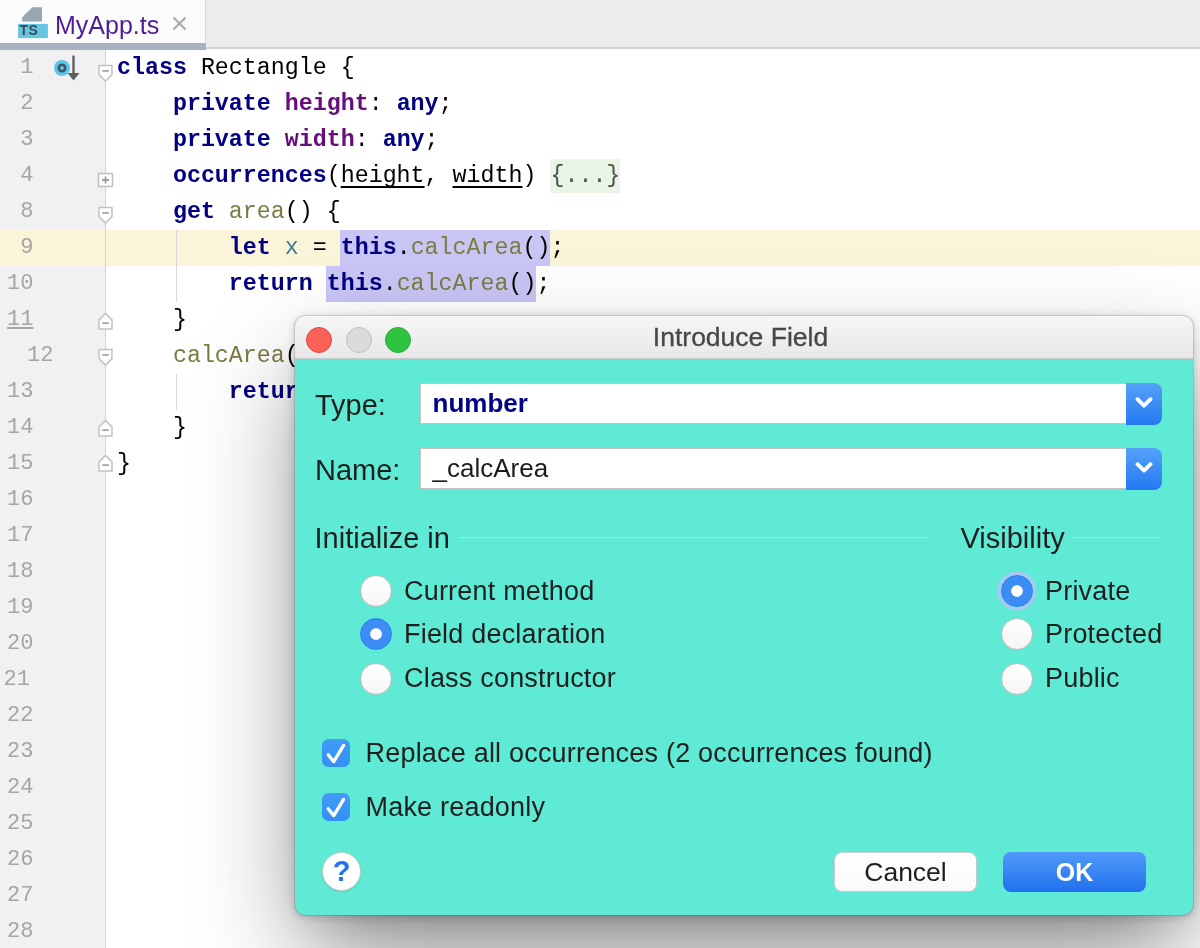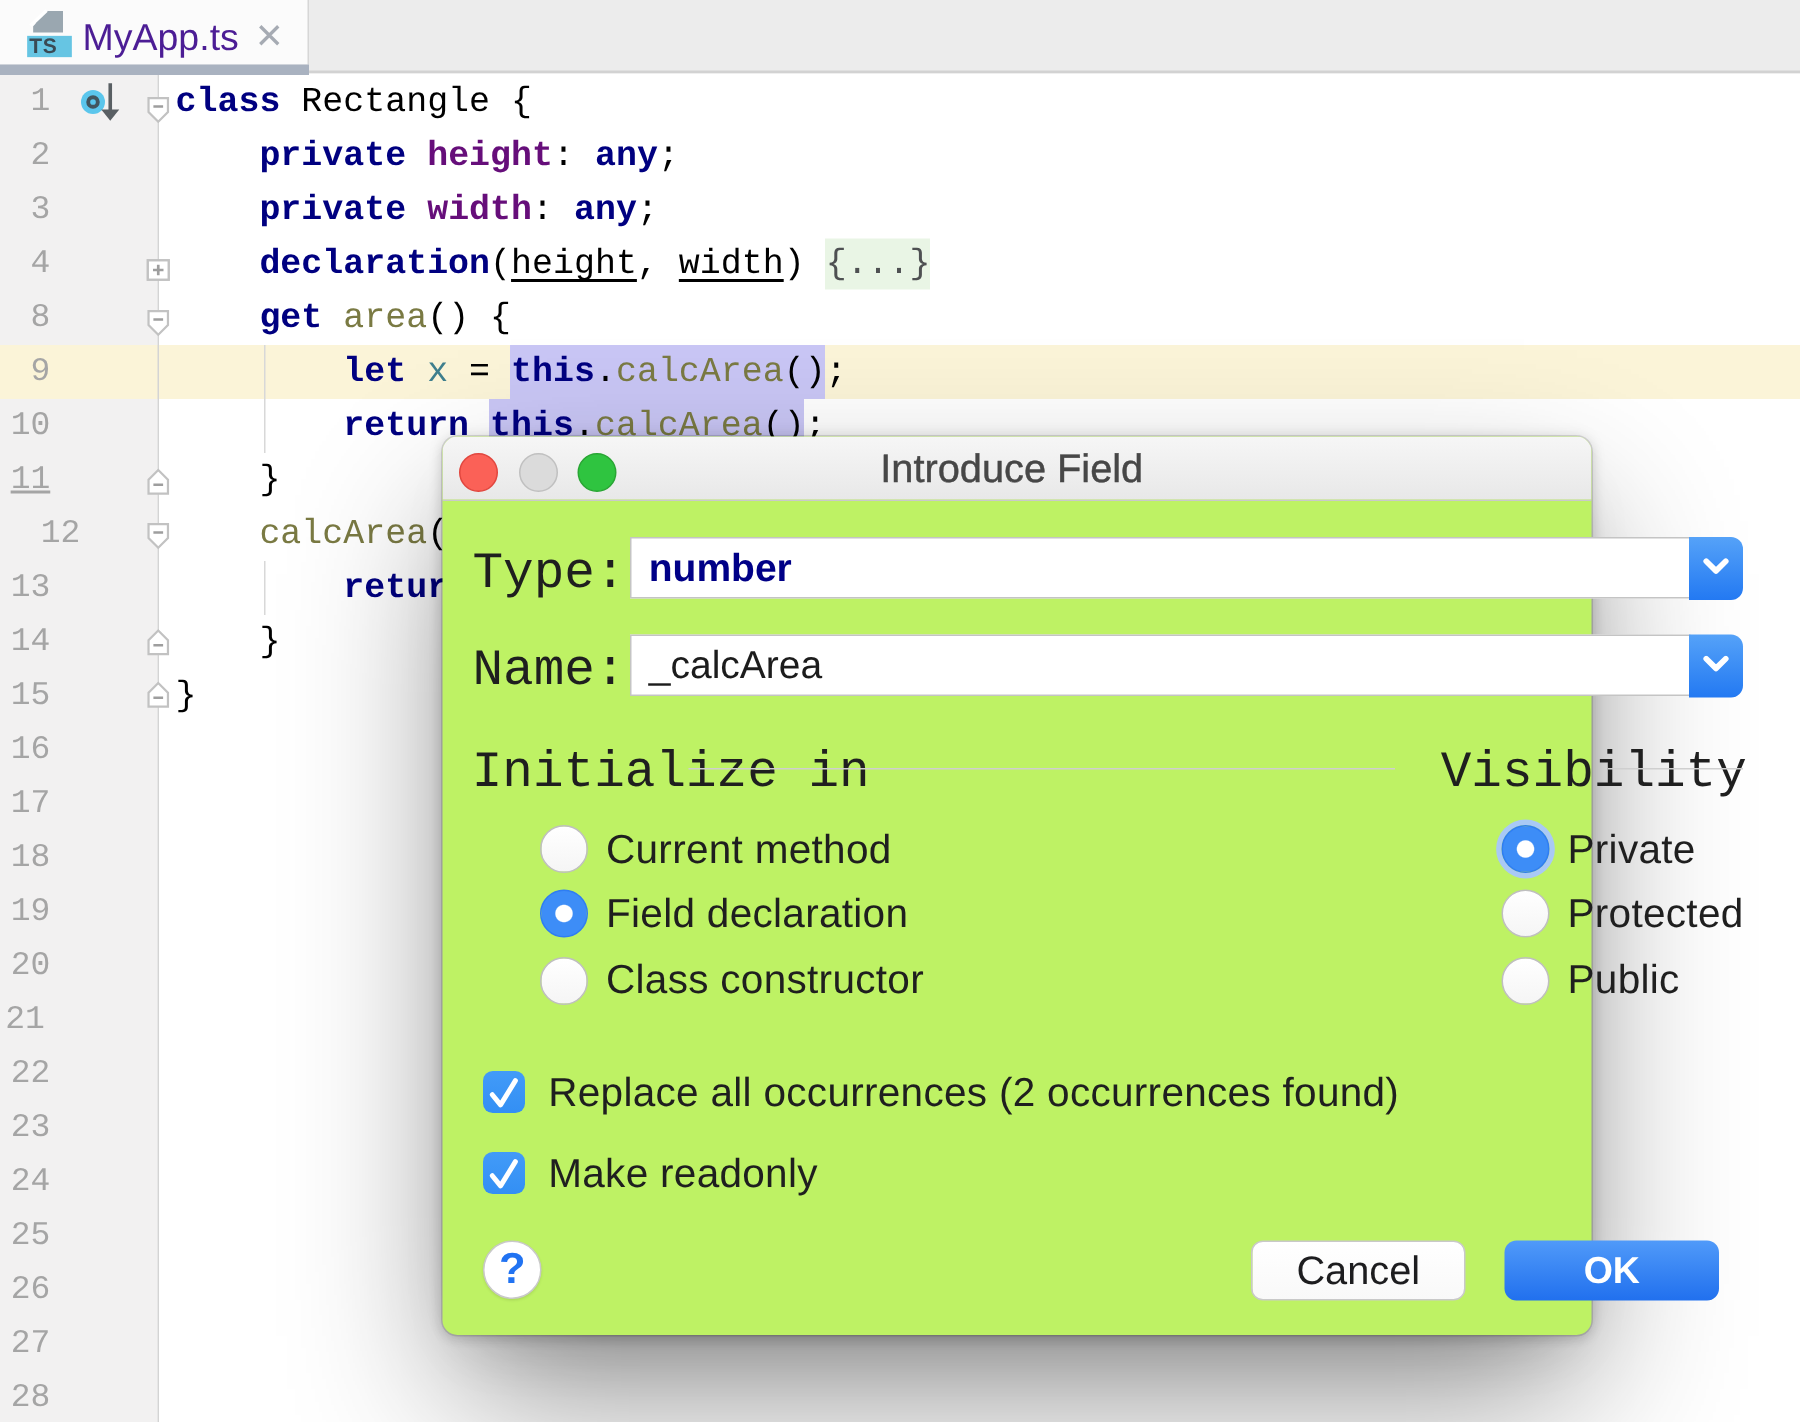--- a/index.html
+++ b/index.html
@@ -24,28 +24,28 @@
            font-size:23.3px;line-height:36px;color:#000;}
   .k{color:#000080;font-weight:bold;}
   .f{color:#660e7a;font-weight:bold;}
   .m{color:#7a7a43;}
   .v{color:#3f7f8e;}
   .p{text-decoration:underline;text-decoration-thickness:2px;text-underline-offset:4px;text-decoration-skip-ink:none;}
   .fold{background:#e9f5e5;color:#4e5052;padding:4.3px 0;}
   .occ{position:absolute;background:#c9c6f5;height:36px;}
   .guide{position:absolute;width:1px;background:#d8d8d8;}
   
-  #dlg{left:294.5px;top:291px;width:766px;height:599px;background:#bef264;border-radius:10px;
+  #dlg{left:294.5px;top:316px;width:898px;height:599px;background:#5eead4;border-radius:10px;
        box-shadow:0 0 0 1px rgba(0,0,0,0.12), 0 0 10px rgba(0,0,0,0.10), 0 3px 8px rgba(0,0,0,0.10), 0 18px 40px -16px rgba(0,0,0,0.14), 0 46px 100px -10px rgba(0,0,0,0.46);}
   #titlebar{left:0;top:0;width:100%;height:43px;border-radius:10px 10px 0 0;
             background:linear-gradient(#f6f6f6,#e8e8e8);border-bottom:1.5px solid #c9c9c9;box-sizing:border-box;}
   .light{position:absolute;width:24px;height:24px;border-radius:50%;top:11.4px;}
   #title{left:0;top:0;width:100%;height:43px;line-height:43px;text-align:center;
          font-size:26.5px;color:#474747;-webkit-text-stroke:0.3px #474747;text-indent:-6px;}
-  .dlabel{position:absolute;font-size:34px;color:#1f1f1f;font-family:Liberation Mono, monospace;}
+  .dlabel{position:absolute;font-size:29px;color:#1f1f1f;}
   .field{position:absolute;left:125px;width:707px;height:41px;background:#fff;
          border:1.5px solid #c4c4c4;box-sizing:border-box;}
   .combobtn{position:absolute;left:831.5px;width:36px;height:42.5px;border-radius:0 8px 8px 0;
             background:linear-gradient(#55a2f8,#2379f2);}
   .combobtn svg{position:absolute;left:9px;top:14px;}
   .ftext{position:absolute;left:138px;font-size:26px;line-height:41px;}
   .seph{position:absolute;height:1.5px;background:#cfcfcf;}
   .radio{position:absolute;width:32px;height:32px;border-radius:50%;box-sizing:border-box;
          background:linear-gradient(#ffffff,#f5f5f5);border:1.2px solid #bfbfbf;}
   .radio.on{background:radial-gradient(circle at 50% 50%,#ffffff 0 5.4px,#3d8df7 6.2px 100%);
@@ -122,21 +122,21 @@
   <div class="occ" id="occ9" style="left: 339.52px; top: 230px; width: 210.55px;"></div>
   <div class="occ" id="occ10" style="left: 325.55px; top: 266px; width: 210.55px;"></div>
 
   <div class="guide" style="left:176px;top:230px;height:72px;"></div>
   <div class="guide" style="left:176px;top:374px;height:36px;"></div>
 
   <div id="code">
     <div class="coderow" style="top:50px;padding-left:11px;"><span class="k">class</span> Rectangle {</div>
     <div class="coderow" style="top:86px;padding-left:11px;">    <span class="k">private</span> <span class="f">height</span>: <span class="k">any</span>;</div>
     <div class="coderow" style="top:122px;padding-left:11px;">    <span class="k">private</span> <span class="f">width</span>: <span class="k">any</span>;</div>
-    <div class="coderow" style="top:158px;padding-left:11px;">    <span class="k">declaration</span>(<span class="p">height</span>, <span class="p">width</span>) <span class="fold">{...}</span></div>
+    <div class="coderow" style="top:158px;padding-left:11px;">    <span class="k">occurrences</span>(<span class="p">height</span>, <span class="p">width</span>) <span class="fold">{...}</span></div>
     <div class="coderow" style="top:194px;padding-left:11px;">    <span class="k">get</span> <span class="m">area</span>() {</div>
     <div class="coderow" style="top:230px;padding-left:11px;">        <span class="k">let</span> <span class="v">x</span> = <span class="k">this</span>.<span class="m">calcArea</span>();</div>
     <div class="coderow" style="top:266px;padding-left:11px;">        <span class="k">return</span> <span class="k">this</span>.<span class="m">calcArea</span>();</div>
     <div class="coderow" style="top:302px;padding-left:11px;">    }</div>
     <div class="coderow" style="top:338px;padding-left:11px;">    <span class="m">calcArea</span>() {</div>
     <div class="coderow" style="top:374px;padding-left:11px;">        <span class="k">return</span> <span class="k">this</span>.<span class="f">height</span> * <span class="k">this</span>.<span class="f">width</span>;</div>
     <div class="coderow" style="top:410px;padding-left:11px;">    }</div>
     <div class="coderow" style="top:446px;padding-left:11px;">}</div>
   </div>
 

